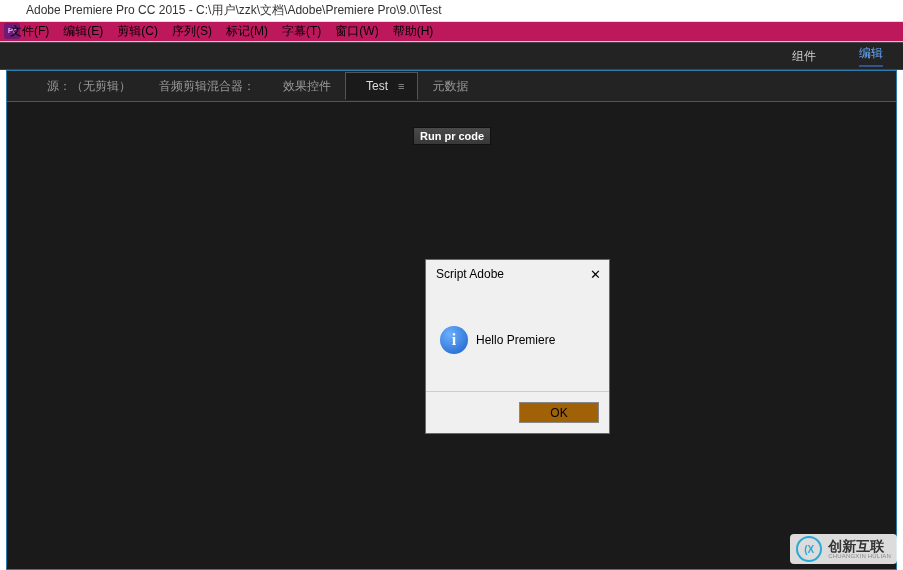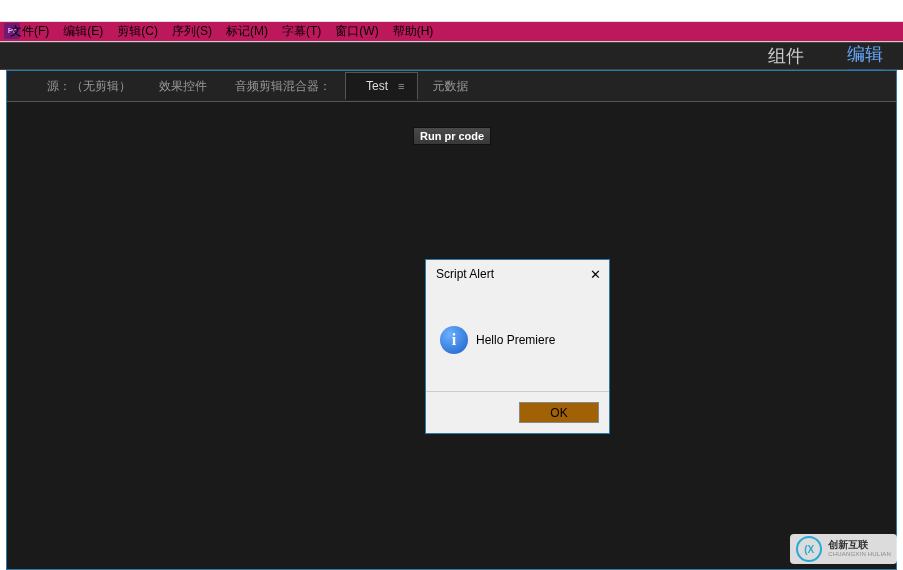--- a/index.html
+++ b/index.html
@@ -48,21 +48,21 @@
     }
     .menu-item { cursor: default; }
     .workspace-bar {
       height: 28px;
       background: #232323;
       display: flex;
       justify-content: flex-end;
       align-items: center;
       padding-right: 20px;
       gap: 28px;
-      font-size: 18px;
+      font-size: 12px;
       border-top: 1px solid #444;
       border-bottom: 1px solid #444;
     }
     .ws-tab { color: #ccc; }
     .ws-tab.active { color: #66aaff; border-bottom: 2px solid #335388; padding-bottom: 3px; margin-left: 15px;}
     .panel-area {
       background: #f0abfc;
       height: calc(100% - 70px);
       border: 1px solid #2a7baa;
       position: relative;
@@ -190,29 +190,30 @@
       justify-content: center;
       color: #2aa8d6;
       font-weight: bold;
       font-size: 10px;
     }
     .wm-text {
       display: flex;
       flex-direction: column;
       line-height: 1;
     }
-    .wm-text .main { font-size: 10px; font-weight: bold; color: #333; font-family: Liberation Mono, monospace;}
+    .wm-text .main { font-size: 14px; font-weight: bold; color: #333;}
     .wm-text .sub { font-size: 6px; color: #888; letter-spacing: 0.2px;}
     .spacer-tab { width: 26px; }
   </style>
 </head>
 <body>
 
 <div class="title-bar">
   <div class="app-icon">Pr</div>
+  <span>Adobe Premiere Pro CC 2015 - C:\用户\zzk\文档\Adobe\Premiere Pro\9.0\Test</span>
 </div>
 
 <div class="menu-bar">
   <span class="menu-item">文件(F)</span>
   <span class="menu-item">编辑(E)</span>
   <span class="menu-item">剪辑(C)</span>
   <span class="menu-item">序列(S)</span>
   <span class="menu-item">标记(M)</span>
   <span class="menu-item">字幕(T)</span>
   <span class="menu-item">窗口(W)</span>
@@ -221,36 +222,36 @@
 
 <div class="workspace-bar">
   <span class="ws-tab">组件</span>
   <span class="ws-tab active">编辑</span>
 </div>
 
 <div class="panel-area">
   <div class="panel-tabs">
     <div class="spacer-tab"></div>
     <div class="panel-tab">源：（无剪辑）</div>
+    <div class="panel-tab">音频剪辑混合器：</div>
     <div class="panel-tab">效果控件</div>
-    <div class="panel-tab">音频剪辑混合器：</div>
     <div class="panel-tab active">
       <span>Test</span>
       <span class="tab-menu-icon">≡</span>
     </div>
     <div class="panel-tab">元数据</div>
   </div>
   <div class="panel-content">
     <button class="run-button">Run pr code</button>
   </div>
 </div>
 
 <div class="dialog">
   <div class="dialog-title">
-    <span>Script Alert</span>
+    <span>Script Adobe</span>
     <span class="dialog-close">✕</span>
   </div>
   <div class="dialog-body">
     <div class="info-icon">i</div>
     <span>Hello Premiere</span>
   </div>
   <div class="dialog-footer">
     <button class="ok-button">OK</button>
   </div>
 </div>

